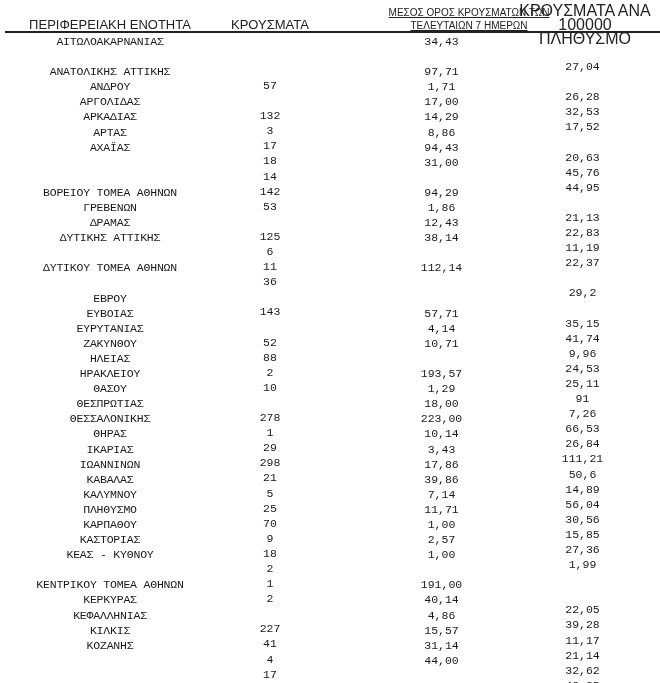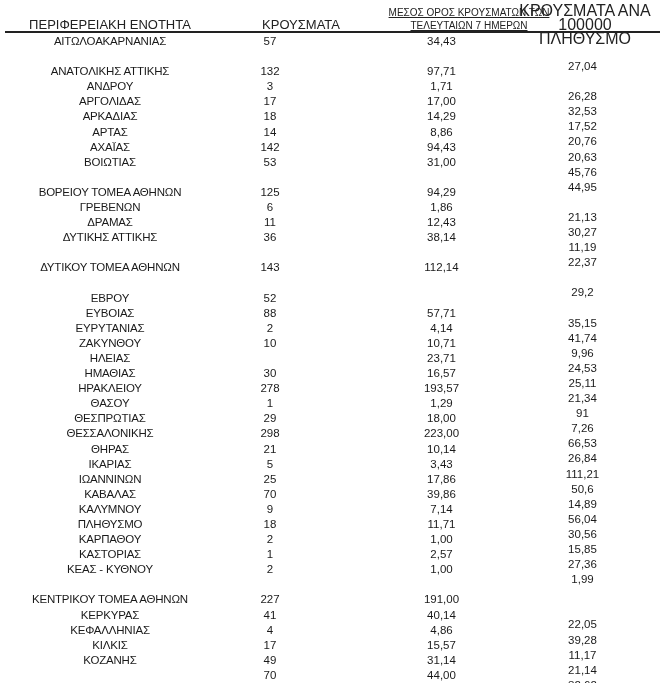--- a/index.html
+++ b/index.html
@@ -1,30 +1,30 @@
 <!DOCTYPE html>
 <html><head>
 <meta charset="utf-8">
 <style>
   html, body { margin: 0; padding: 0; background: #ffffff; }
   body { width: 660px; height: 683px; overflow: hidden; position: relative;
          font-family: "Liberation Sans", sans-serif; color: #1a1a1a; }
   .header { position: absolute; left: 0; top: 0; width: 660px; height: 31px; }
   .hcell { position: absolute; text-align: center; font-size: 13px; line-height: 13px; color: #222; }
   .h-region { left: 10px; width: 200px; top: 18px; }
-  .h-cases { left: 200px; width: 140px; top: 18px; text-align: right; }
+  .h-cases { left: 200px; width: 140px; top: 18px; }
   .h-avg { left: 364px; width: 210px; top: 6px; font-size: 10px; line-height: 13px; text-decoration: underline; }
   .h-per100k { left: 510px; width: 150px; top: 4px; font-size: 16px; line-height: 14px; }
   .rule { position: absolute; left: 5px; width: 655px; top: 31px; height: 1.5px; background: #222; }
-  .rows { position: absolute; left: 0; top: 34px; width: 660px; }
+  .rows { position: absolute; left: 0; top: 34px; width: 660px; font-family: Liberation Mono, monospace; }
   .row { position: relative; height: 15.1px; font-size: 11.5px; line-height: 15px; }
   .row.blank { height: 15.1px; }
   .cell { position: absolute; top: 0; text-align: center; white-space: nowrap; }
   .c-region { left: 0; width: 220px; letter-spacing: -0.2px; }
-  .c-cases { left: 200px; width: 140px; }
+  .c-cases { left: 200px; width: 140px; margin-top: 44px; }
   .c-avg { left: 379px; width: 125px; }
   .c-per100k { left: 520px; width: 125px; margin-top: 25px; }
 </style>
 </head>
 <body>
 
 <div class="header">
   <div class="hcell h-region">ΠΕΡΙΦΕΡΕΙΑΚΗ ΕΝΟΤΗΤΑ</div>
   <div class="hcell h-cases">ΚΡΟΥΣΜΑΤΑ</div>
   <div class="hcell h-avg">
@@ -61,52 +61,50 @@
     <div class="row">
       <div class="cell c-region">ΑΡΓΟΛΙΔΑΣ</div>
       <div class="cell c-cases">17</div>
       <div class="cell c-avg">17,00</div>
       <div class="cell c-per100k">17,52</div>
     </div>
     <div class="row">
       <div class="cell c-region">ΑΡΚΑΔΙΑΣ</div>
       <div class="cell c-cases">18</div>
       <div class="cell c-avg">14,29</div>
-      <div class="cell c-per100k">20,76</div>
     </div>
     <div class="row">
       <div class="cell c-region">ΑΡΤΑΣ</div>
       <div class="cell c-cases">14</div>
       <div class="cell c-avg">8,86</div>
       <div class="cell c-per100k">20,63</div>
     </div>
     <div class="row">
       <div class="cell c-region">ΑΧΑΪΑΣ</div>
       <div class="cell c-cases">142</div>
       <div class="cell c-avg">94,43</div>
       <div class="cell c-per100k">45,76</div>
     </div>
     <div class="row">
-      <div class="cell c-region">ΒΟΙΩΤΙΑΣ</div>
       <div class="cell c-cases">53</div>
       <div class="cell c-avg">31,00</div>
       <div class="cell c-per100k">44,95</div>
     </div>
     <div class="row blank"></div>
     <div class="row">
       <div class="cell c-region">ΒΟΡΕΙΟΥ ΤΟΜΕΑ ΑΘΗΝΩΝ</div>
       <div class="cell c-cases">125</div>
       <div class="cell c-avg">94,29</div>
       <div class="cell c-per100k">21,13</div>
     </div>
     <div class="row">
       <div class="cell c-region">ΓΡΕΒΕΝΩΝ</div>
       <div class="cell c-cases">6</div>
       <div class="cell c-avg">1,86</div>
-      <div class="cell c-per100k">30,27</div>
+      <div class="cell c-per100k">22,83</div>
     </div>
     <div class="row">
       <div class="cell c-region">ΔΡΑΜΑΣ</div>
       <div class="cell c-cases">11</div>
       <div class="cell c-avg">12,43</div>
       <div class="cell c-per100k">11,19</div>
     </div>
     <div class="row">
       <div class="cell c-region">ΔΥΤΙΚΗΣ ΑΤΤΙΚΗΣ</div>
       <div class="cell c-cases">36</div>
@@ -139,28 +137,21 @@
       <div class="cell c-per100k">9,96</div>
     </div>
     <div class="row">
       <div class="cell c-region">ΖΑΚΥΝΘΟΥ</div>
       <div class="cell c-cases">10</div>
       <div class="cell c-avg">10,71</div>
       <div class="cell c-per100k">24,53</div>
     </div>
     <div class="row">
       <div class="cell c-region">ΗΛΕΙΑΣ</div>
-      <div class="cell c-avg">23,71</div>
       <div class="cell c-per100k">25,11</div>
-    </div>
-    <div class="row">
-      <div class="cell c-region">ΗΜΑΘΙΑΣ</div>
-      <div class="cell c-cases">30</div>
-      <div class="cell c-avg">16,57</div>
-      <div class="cell c-per100k">21,34</div>
     </div>
     <div class="row">
       <div class="cell c-region">ΗΡΑΚΛΕΙΟΥ</div>
       <div class="cell c-cases">278</div>
       <div class="cell c-avg">193,57</div>
       <div class="cell c-per100k">91</div>
     </div>
     <div class="row">
       <div class="cell c-region">ΘΑΣΟΥ</div>
       <div class="cell c-cases">1</div>

